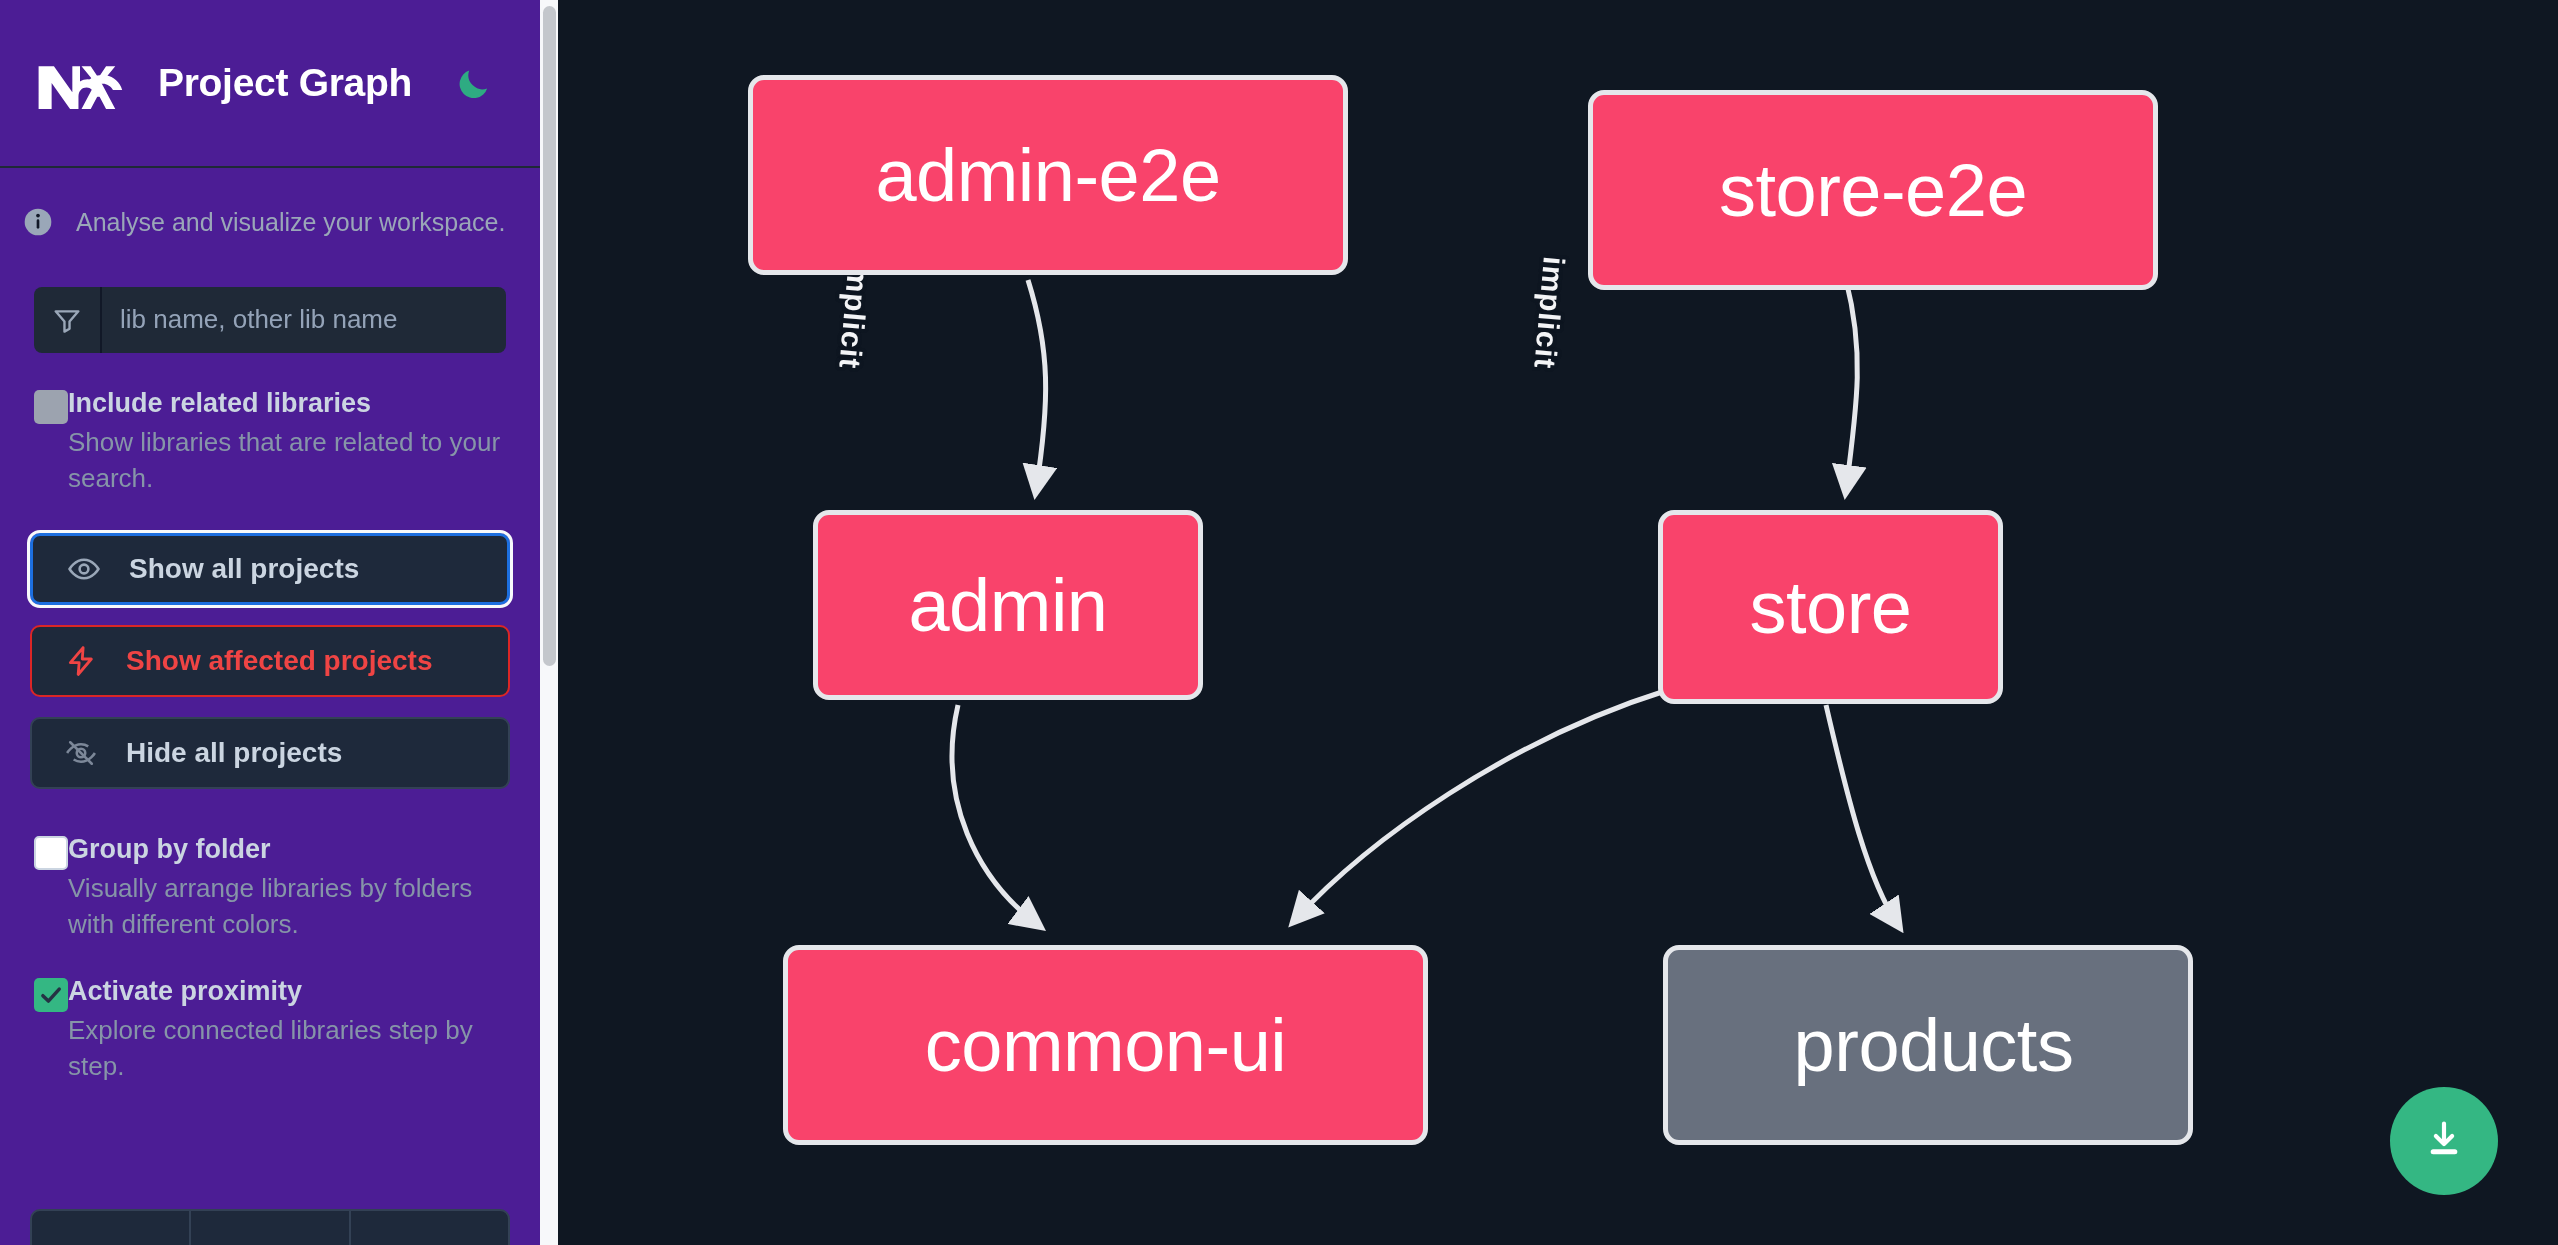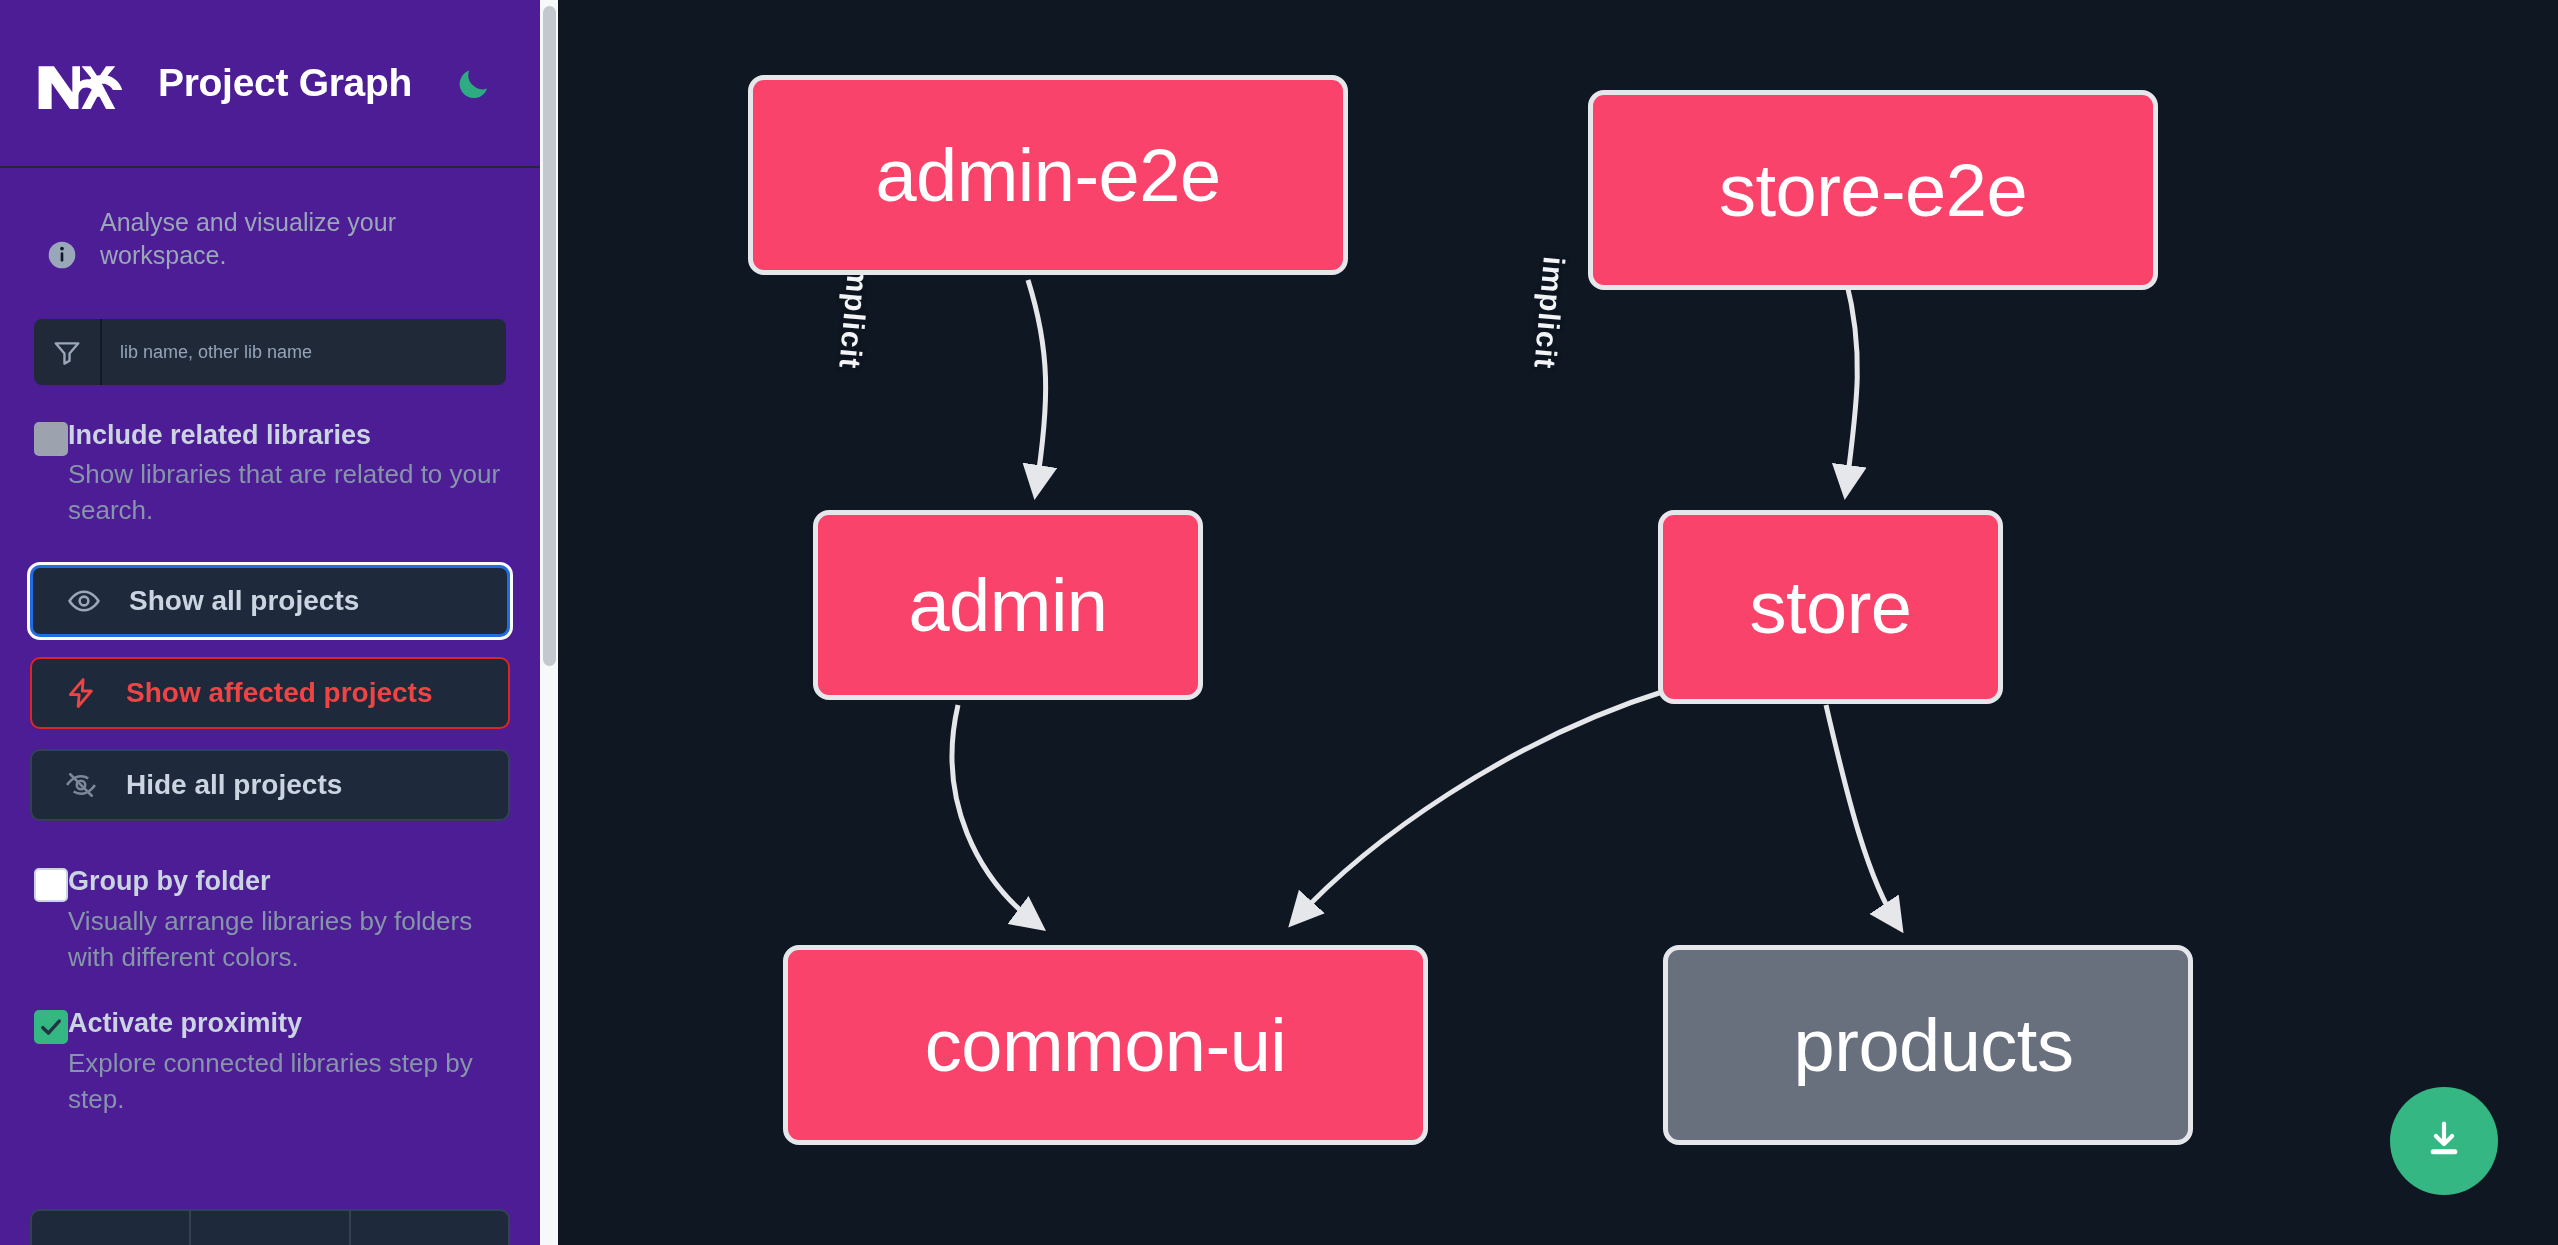--- a/index.html
+++ b/index.html
@@ -35,22 +35,22 @@
     margin-left: 32px;
     letter-spacing: -0.3px;
   }
   .moon-btn {
     margin-left: 38px; width: 46px; height: 46px;
     display: flex; align-items: center; justify-content: center;
     cursor: pointer;
   }
 
   .sb-tagline {
-    display: flex; align-items: flex-end;
-    padding: 38px 34px 0 46px;
+    display: flex; align-items: center;
+    padding: 38px 34px 0 22px;
     gap: 22px;
   }
   .info-icon { flex: 0 0 32px; width: 32px; height: 32px; }
   .sb-tagline-text {
     color: #9aa7b8; font-size: 25px; line-height: 1.3;
   }
 
   .search-row {
     margin: 48px 34px 0 34px;
     height: 66px;
@@ -58,21 +58,21 @@
     background: #1f2937;
     border-radius: 8px;
     overflow: hidden;
   }
   .search-icon-box {
     width: 68px; display: flex; align-items: center; justify-content: center;
     border-right: 2px solid #111827;
   }
   .search-input {
     flex: 1; background: transparent; border: none; outline: none;
-    color: #cbd5e1; font-size: 18px;
+    color: #cbd5e1; font-size: 26px;
     font-family: "Liberation Sans", sans-serif;
     padding: 0 18px;
   }
   .search-input::placeholder { color: #94a3b8; }
 
   .check-row {
     display: flex; margin: 32px 34px 0 34px; cursor: pointer;
   }
   .cb {
     flex: 0 0 34px; width: 34px; height: 34px;

